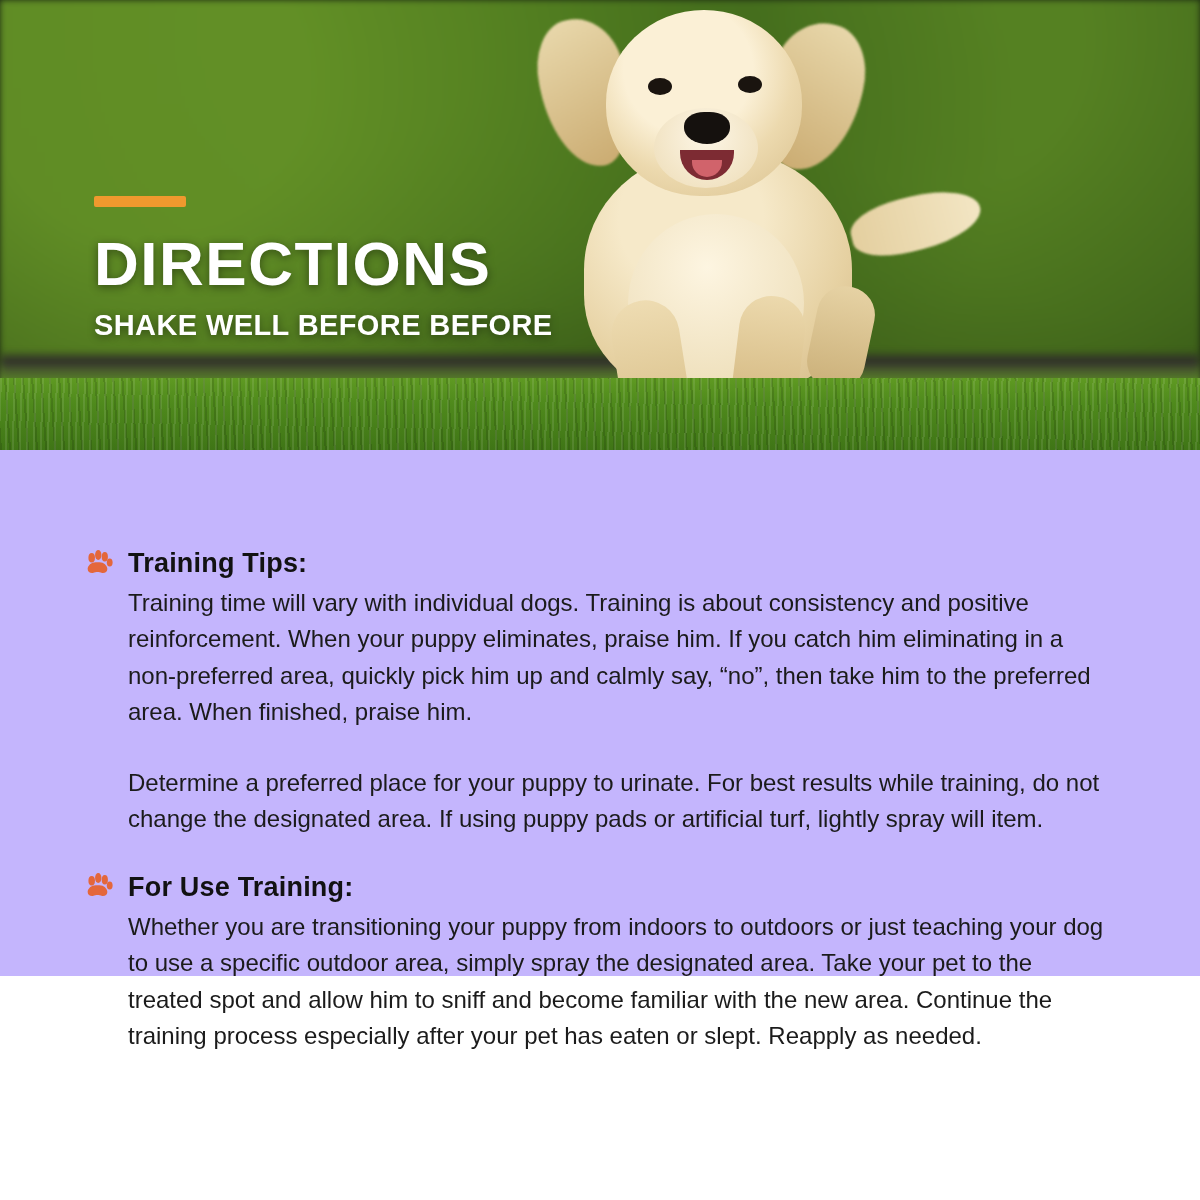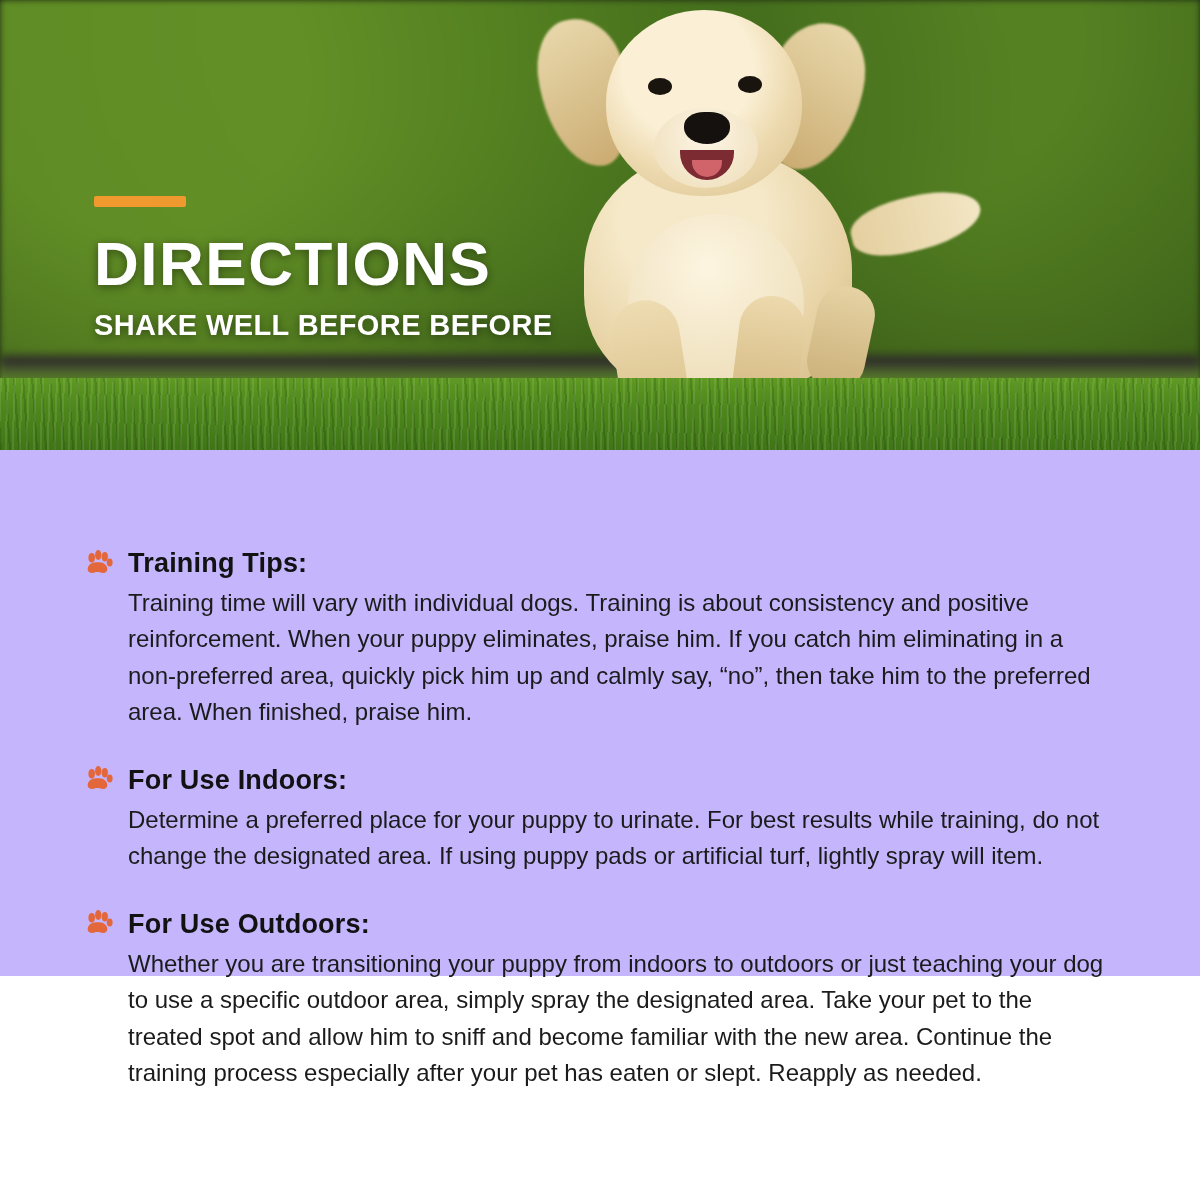--- a/index.html
+++ b/index.html
@@ -182,49 +182,35 @@
               <path d="M16.5 16.2c4.6 0 8.4 3.6 8.4 7.2 0 3-2.6 4.6-5.6 4.2-1.9-.3-3.4-.9-4.9-.9s-3 .6-4.9.9c-3 .4-5.6-1.2-5.6-4.2 0-3.6 3.9-7.2 8.6-7.2z"></path>
             </g>
           </svg>
         </span>
         <span class="section-title">Training Tips:</span>
       </div>
       <p class="section-body">Training time will vary with individual dogs. Training is about consistency and positive reinforcement. When your puppy eliminates, praise him. If you catch him eliminating in a non-preferred area, quickly pick him up and calmly say, “no”, then take him to the preferred area. When finished, praise him.</p>
     </div>
 
     <div class="section">
-      <div class="section-head">
-        <span class="paw">
-          <svg viewBox="0 0 32 32" width="30" height="30" aria-hidden="true">
-            <g fill="#E4673B">
-              <ellipse cx="8.2" cy="11.5" rx="3.5" ry="5"></ellipse>
-              <ellipse cx="15.2" cy="8.6" rx="3.4" ry="5.3"></ellipse>
-              <ellipse cx="22.2" cy="10.4" rx="3.3" ry="5"></ellipse>
-              <ellipse cx="27.4" cy="16.6" rx="3.1" ry="4.3"></ellipse>
-              <path d="M16.5 16.2c4.6 0 8.4 3.6 8.4 7.2 0 3-2.6 4.6-5.6 4.2-1.9-.3-3.4-.9-4.9-.9s-3 .6-4.9.9c-3 .4-5.6-1.2-5.6-4.2 0-3.6 3.9-7.2 8.6-7.2z"></path>
-            </g>
-          </svg>
-        </span>
-        <span class="section-title">For Use Indoors:</span>
-      </div>
       <p class="section-body">Determine a preferred place for your puppy to urinate. For best results while training, do not change the designated area. If using puppy pads or artificial turf, lightly spray will item.</p>
     </div>
 
     <div class="section">
       <div class="section-head">
         <span class="paw">
           <svg viewBox="0 0 32 32" width="30" height="30" aria-hidden="true">
             <g fill="#E4673B">
               <ellipse cx="8.2" cy="11.5" rx="3.5" ry="5"></ellipse>
               <ellipse cx="15.2" cy="8.6" rx="3.4" ry="5.3"></ellipse>
               <ellipse cx="22.2" cy="10.4" rx="3.3" ry="5"></ellipse>
               <ellipse cx="27.4" cy="16.6" rx="3.1" ry="4.3"></ellipse>
               <path d="M16.5 16.2c4.6 0 8.4 3.6 8.4 7.2 0 3-2.6 4.6-5.6 4.2-1.9-.3-3.4-.9-4.9-.9s-3 .6-4.9.9c-3 .4-5.6-1.2-5.6-4.2 0-3.6 3.9-7.2 8.6-7.2z"></path>
             </g>
           </svg>
         </span>
-        <span class="section-title">For Use Outdoors:</span>
+        <span class="section-title">For Use Training:</span>
       </div>
       <p class="section-body">Whether you are transitioning your puppy from indoors to outdoors or just teaching your dog to use a specific outdoor area, simply spray the designated area. Take your pet to the treated spot and allow him to sniff and become familiar with the new area. Continue the training process especially after your pet has eaten or slept. Reapply as needed.</p>
     </div>
 
   </div>
 </div>
 
 </body></html>

